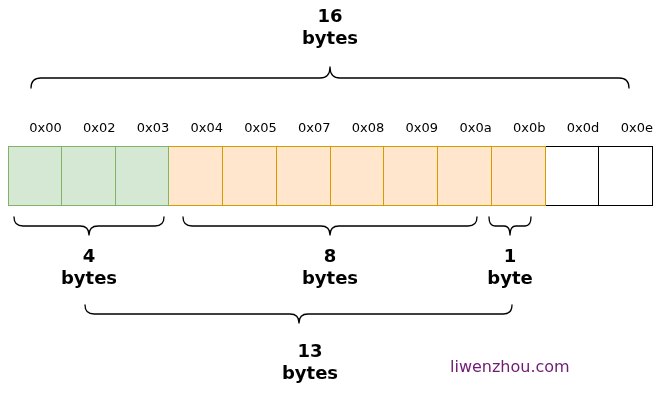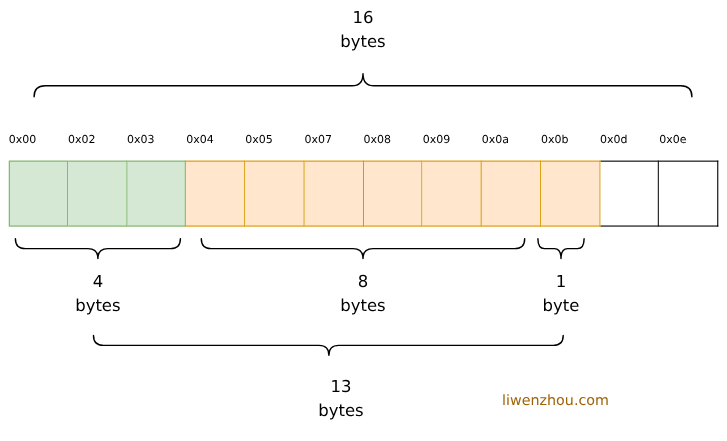--- a/index.html
+++ b/index.html
@@ -8,44 +8,44 @@
     font-family:"DejaVu Sans","Liberation Sans",sans-serif; overflow:hidden;
     color:#000;
   }
   
   #byte-grid {
     position:absolute; left:8px; top:118px; width:645px;
     display:flex;
   }
   .byte-col { flex:1 1 0; display:flex; flex-direction:column; min-width:0; }
   .addr {
-    height:20px; line-height:20px; text-align:left;
-    font-size:10px; white-space:nowrap;
+    height:20px; line-height:20px; text-align:right;
+    font-size:13px; white-space:nowrap;
   }
   .cell {
     height:60px; margin-top:8px; box-sizing:border-box;
     border:1px solid #000; border-left:none;
   }
   .byte-col:first-child .cell { border-left:1px solid #000; }
   
   #brace-layer { position:absolute; left:0; top:0; pointer-events:none; }
   #brace-layer path { fill:none; stroke:#000; stroke-width:1.3; stroke-linecap:round; stroke-linejoin:round; }
   
   .brace-label {
     position:absolute; width:80px; text-align:center;
-    font-size:15px; line-height:22px;
+    font-size:18px; line-height:22px;font-weight:bold;
   }
   .lbl-top { left:290px; top:5px; }
   .lbl-four { left:49px; top:245px; }
   .lbl-eight { left:290px; top:245px; }
   .lbl-one { left:470px; top:245px; }
   .lbl-thirteen { left:270px; top:340px; }
   #watermark {
     position:absolute; left:450px; top:357px; width:110px;
-    text-align:center; font-size:13px; color:#a16207;
+    text-align:left; font-size:16px; color:#701a75;
   }
 </style>
 </head>
 <body>
 
 <div id="canvas">
 
   <div class="brace-label lbl-top">
     <div>16</div>
     <div>bytes</div>

